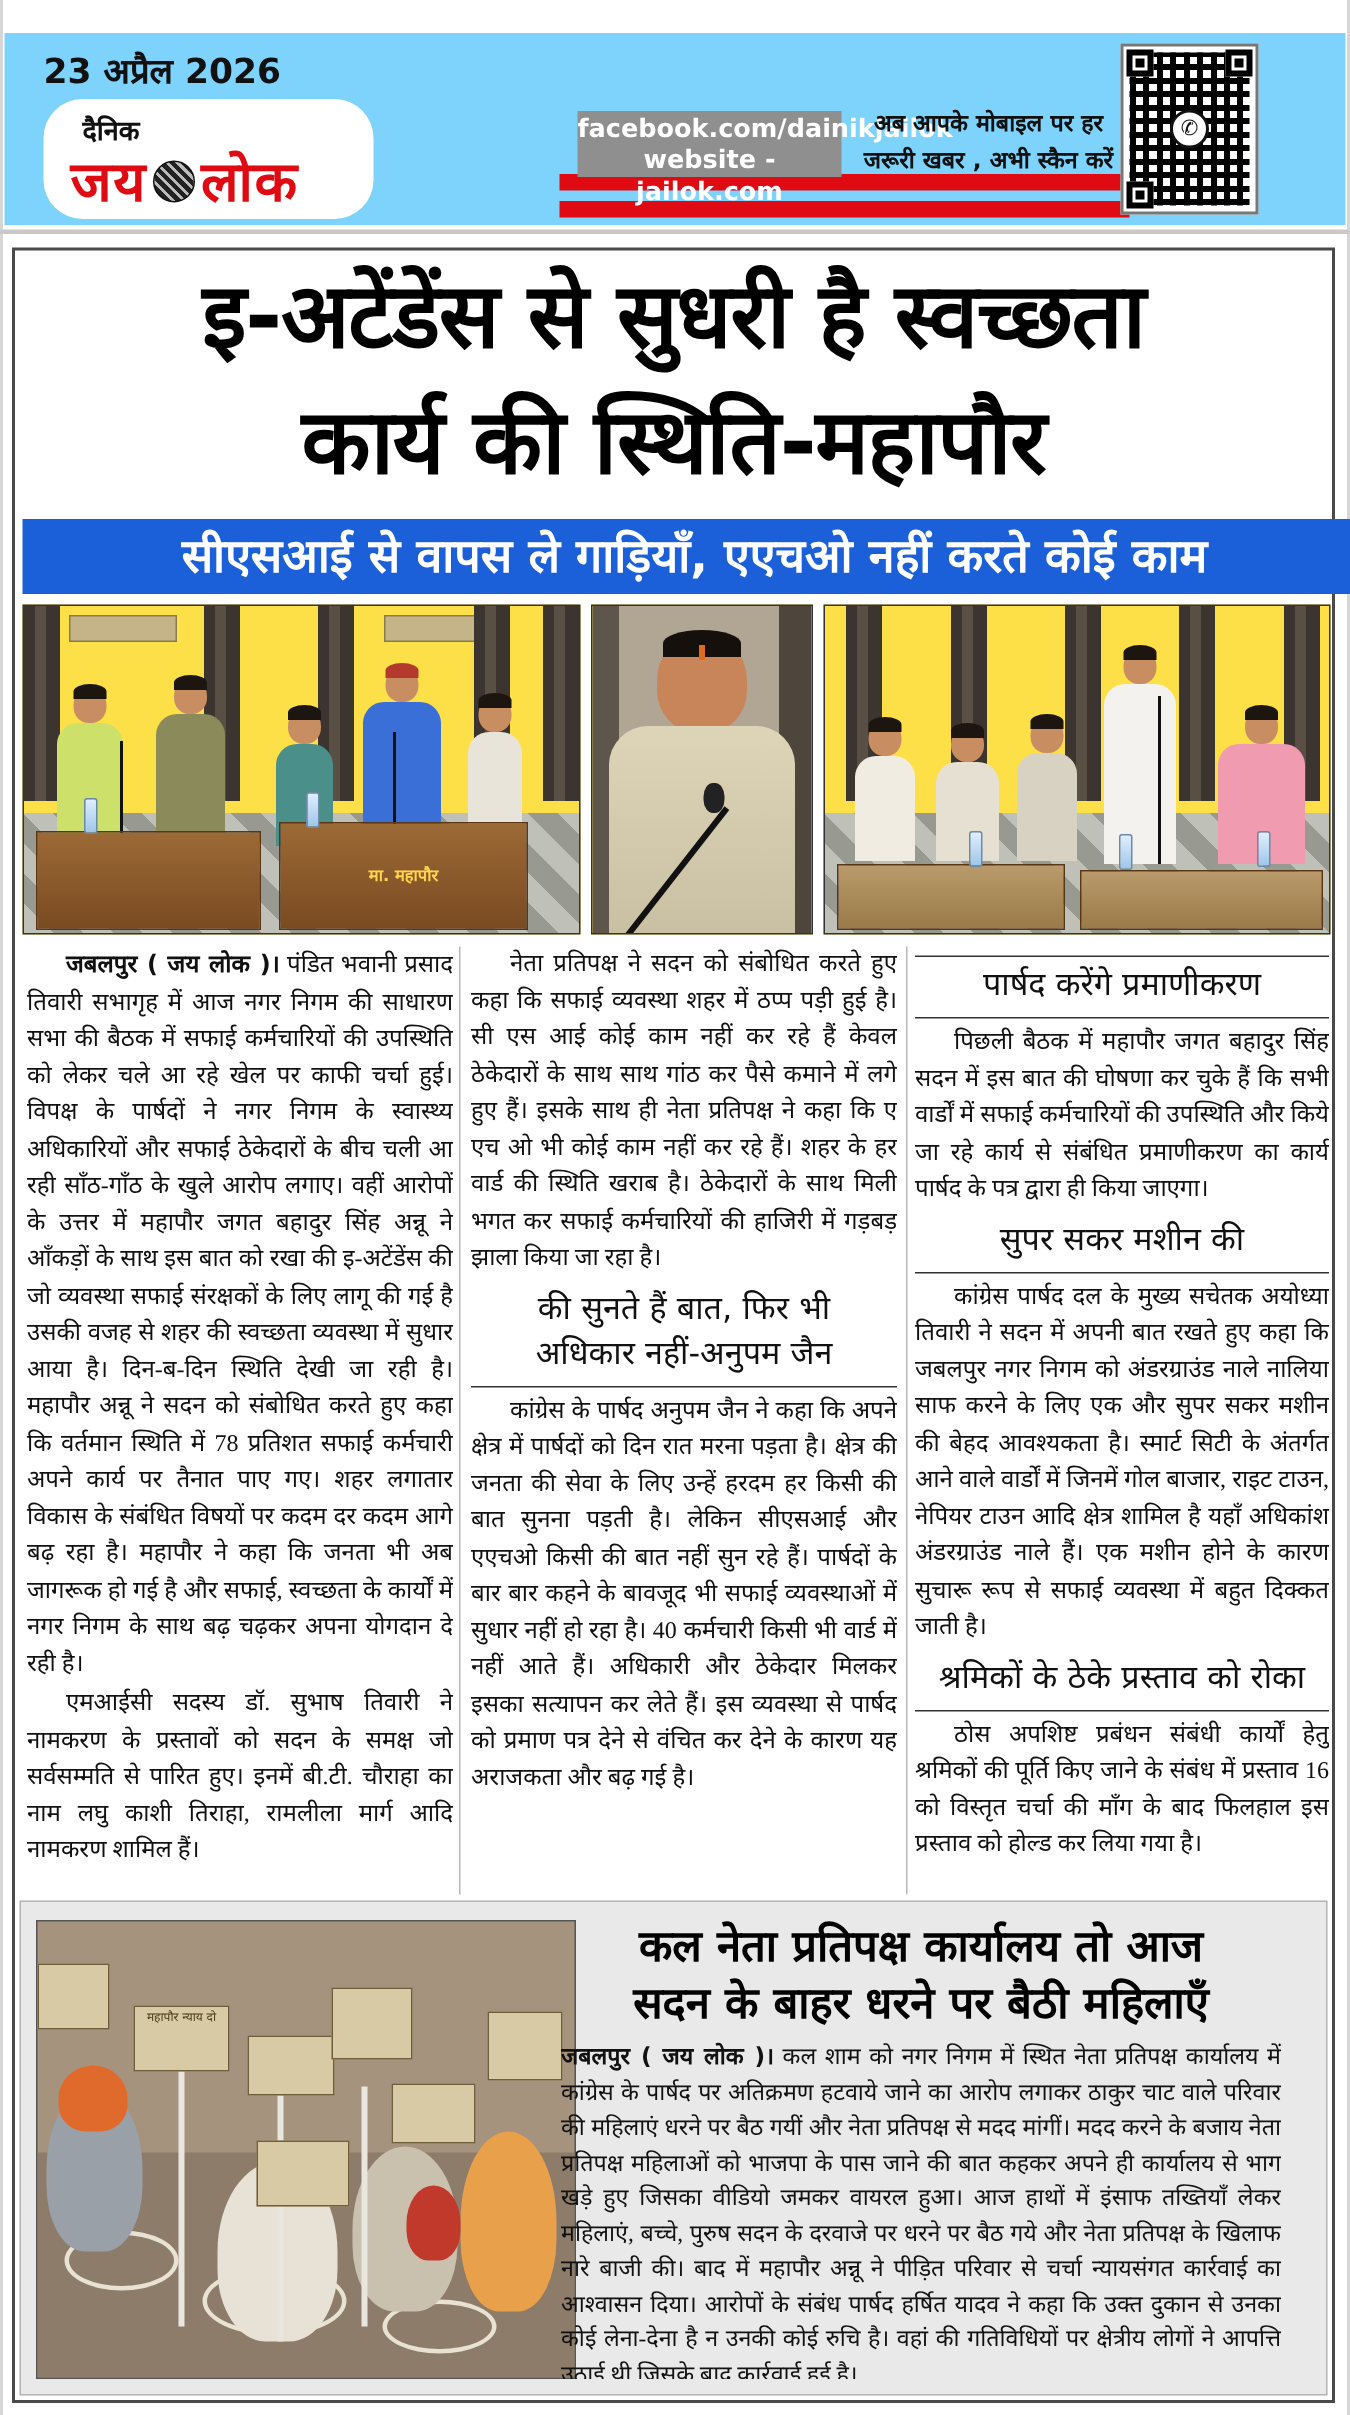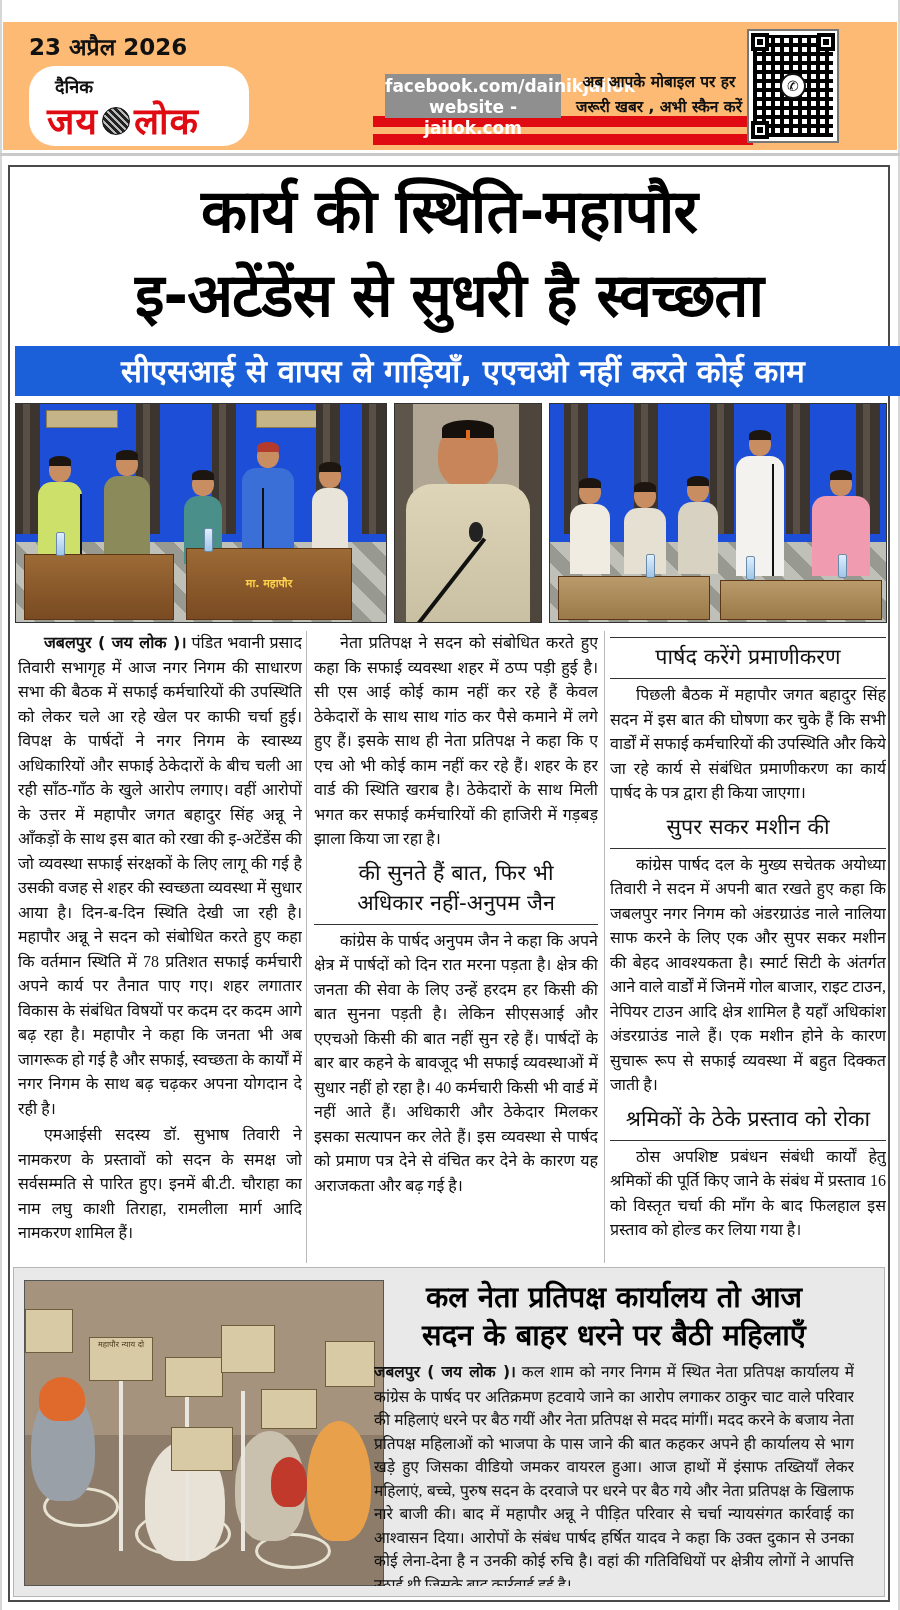--- a/index.html
+++ b/index.html
@@ -1,20 +1,20 @@
 <!DOCTYPE html>
 <html lang="hi"><head>
 <meta charset="utf-8">
 <style>
   html,body{margin:0;padding:0;background:#ffffff;}
   #sheet{position:relative;width:900px;height:1610px;background:#ffffff;overflow:hidden;
          font-family:"DejaVu Sans",sans-serif;}
   .edge{position:absolute;top:0;bottom:0;width:2px;background:#d6d6d6;}
   
-  #masthead{position:absolute;left:3px;top:22px;width:894px;height:128px;background:#fdba74;}
+  #masthead{position:absolute;left:3px;top:22px;width:894px;height:128px;background:#7dd3fc;}
   #issue-date{position:absolute;left:26px;top:8px;font-size:23px;font-weight:bold;color:#111;}
   #logo{position:absolute;left:26px;top:44px;width:220px;height:80px;background:#ffffff;border-radius:26px;}
   #logo .top{position:absolute;left:26px;top:8px;font-size:18px;color:#111;font-weight:bold;}
   #logo .main{position:absolute;left:18px;top:28px;font-size:37px;font-weight:bold;color:#df0a12;white-space:nowrap;letter-spacing:1px;}
   .globe{display:inline-block;width:26px;height:26px;border-radius:50%;vertical-align:middle;margin:0 4px 6px 4px;
          background:radial-gradient(circle at 35% 35%, #efefef 0 20%, #222 21% 100%);
          background-size:100% 100%;border:1px solid #111;
          background-image:repeating-linear-gradient(45deg,#222 0 3px,#bbb 3px 5px);}
   .redbar{position:absolute;left:370px;width:380px;height:11px;background:#df0a12;}
   #redbar1{top:94px;} #redbar2{top:112px;}
@@ -34,21 +34,21 @@
   #wa{position:absolute;left:50%;top:50%;width:26px;height:26px;margin:-13px 0 0 -13px;border-radius:50%;
       background:#fff;border:2px solid #111;box-sizing:border-box;text-align:center;line-height:22px;font-size:14px;color:#111;}
   #head-rule{position:absolute;left:0;top:153px;width:900px;height:3px;background:#c9c9c9;}
   
   #main{position:absolute;left:8px;top:165px;width:882px;height:1437px;border:2px solid #4a4a4a;background:#fff;box-sizing:border-box;}
   #headline{position:absolute;left:0;top:2px;width:100%;text-align:center;color:#000;font-weight:bold;}
   #headline .l{font-size:60px;line-height:84px;letter-spacing:-1px;}
   #subhead{position:absolute;left:5px;top:179px;width:896px;height:50px;background:#1b60d9;color:#fff;
            text-align:center;font-size:31px;font-weight:bold;line-height:50px;}
   
-  .photo{position:absolute;top:236px;height:220px;border:1px solid #333;box-sizing:border-box;overflow:hidden;background:#1d4ed8;}
+  .photo{position:absolute;top:236px;height:220px;border:1px solid #333;box-sizing:border-box;overflow:hidden;background:#fde047;}
   #photo1{left:5px;width:372px;} #photo2{left:384px;width:148px;} #photo3{left:539px;width:338px;}
   .curtain{position:absolute;top:0;width:24px;height:130px;background:linear-gradient(90deg,#3c342e 0 30%,#5a4f45 30% 60%,#3c342e 60% 100%);}
   .wallboard{position:absolute;top:6px;width:70px;height:16px;background:#c4b488;border:1px solid #8a7a50;}
   .floor{position:absolute;left:0;right:0;bottom:0;height:80px;
          background:#a9aaa2;
          background-image:repeating-linear-gradient(45deg,#bfc0b8 0 14px,#989990 14px 28px);}
   .desk{position:absolute;background:linear-gradient(#9c6a35,#7a4a22);border:1px solid #5a3516;}
   .desklabel{position:absolute;width:100%;text-align:center;color:#ffd34d;font-size:11px;font-weight:bold;top:26px;}
   .person{position:absolute;border-radius:14px 14px 0 0;}
   .head{position:absolute;left:50%;margin-left:-11px;top:-24px;width:22px;height:24px;border-radius:50% 50% 45% 45%;background:#c98d62;}
@@ -125,22 +125,22 @@
       <div class="finder" id="f2"></div>
       <div class="finder" id="f3"></div>
       <div id="wa">✆</div>
     </div>
   </div>
   <div id="head-rule"></div>
 
   <div id="main">
 
     <div id="headline">
+      <div class="l">इ-अटेंडेंस से सुधरी है स्वच्छता</div>
       <div class="l">कार्य की स्थिति-महापौर</div>
-      <div class="l">इ-अटेंडेंस से सुधरी है स्वच्छता</div>
     </div>
 
     <div id="subhead">सीएसआई से वापस ले गाड़ियाँ, एएचओ नहीं करते कोई काम</div>
 
     <div class="photo" id="photo1">
       <div class="wallboard" style="left:30px;"></div>
       <div class="wallboard" style="left:240px;"></div>
       <div class="curtain" style="left:0px;"></div>
       <div class="curtain" style="left:120px;"></div>
       <div class="curtain" style="left:196px;"></div>

